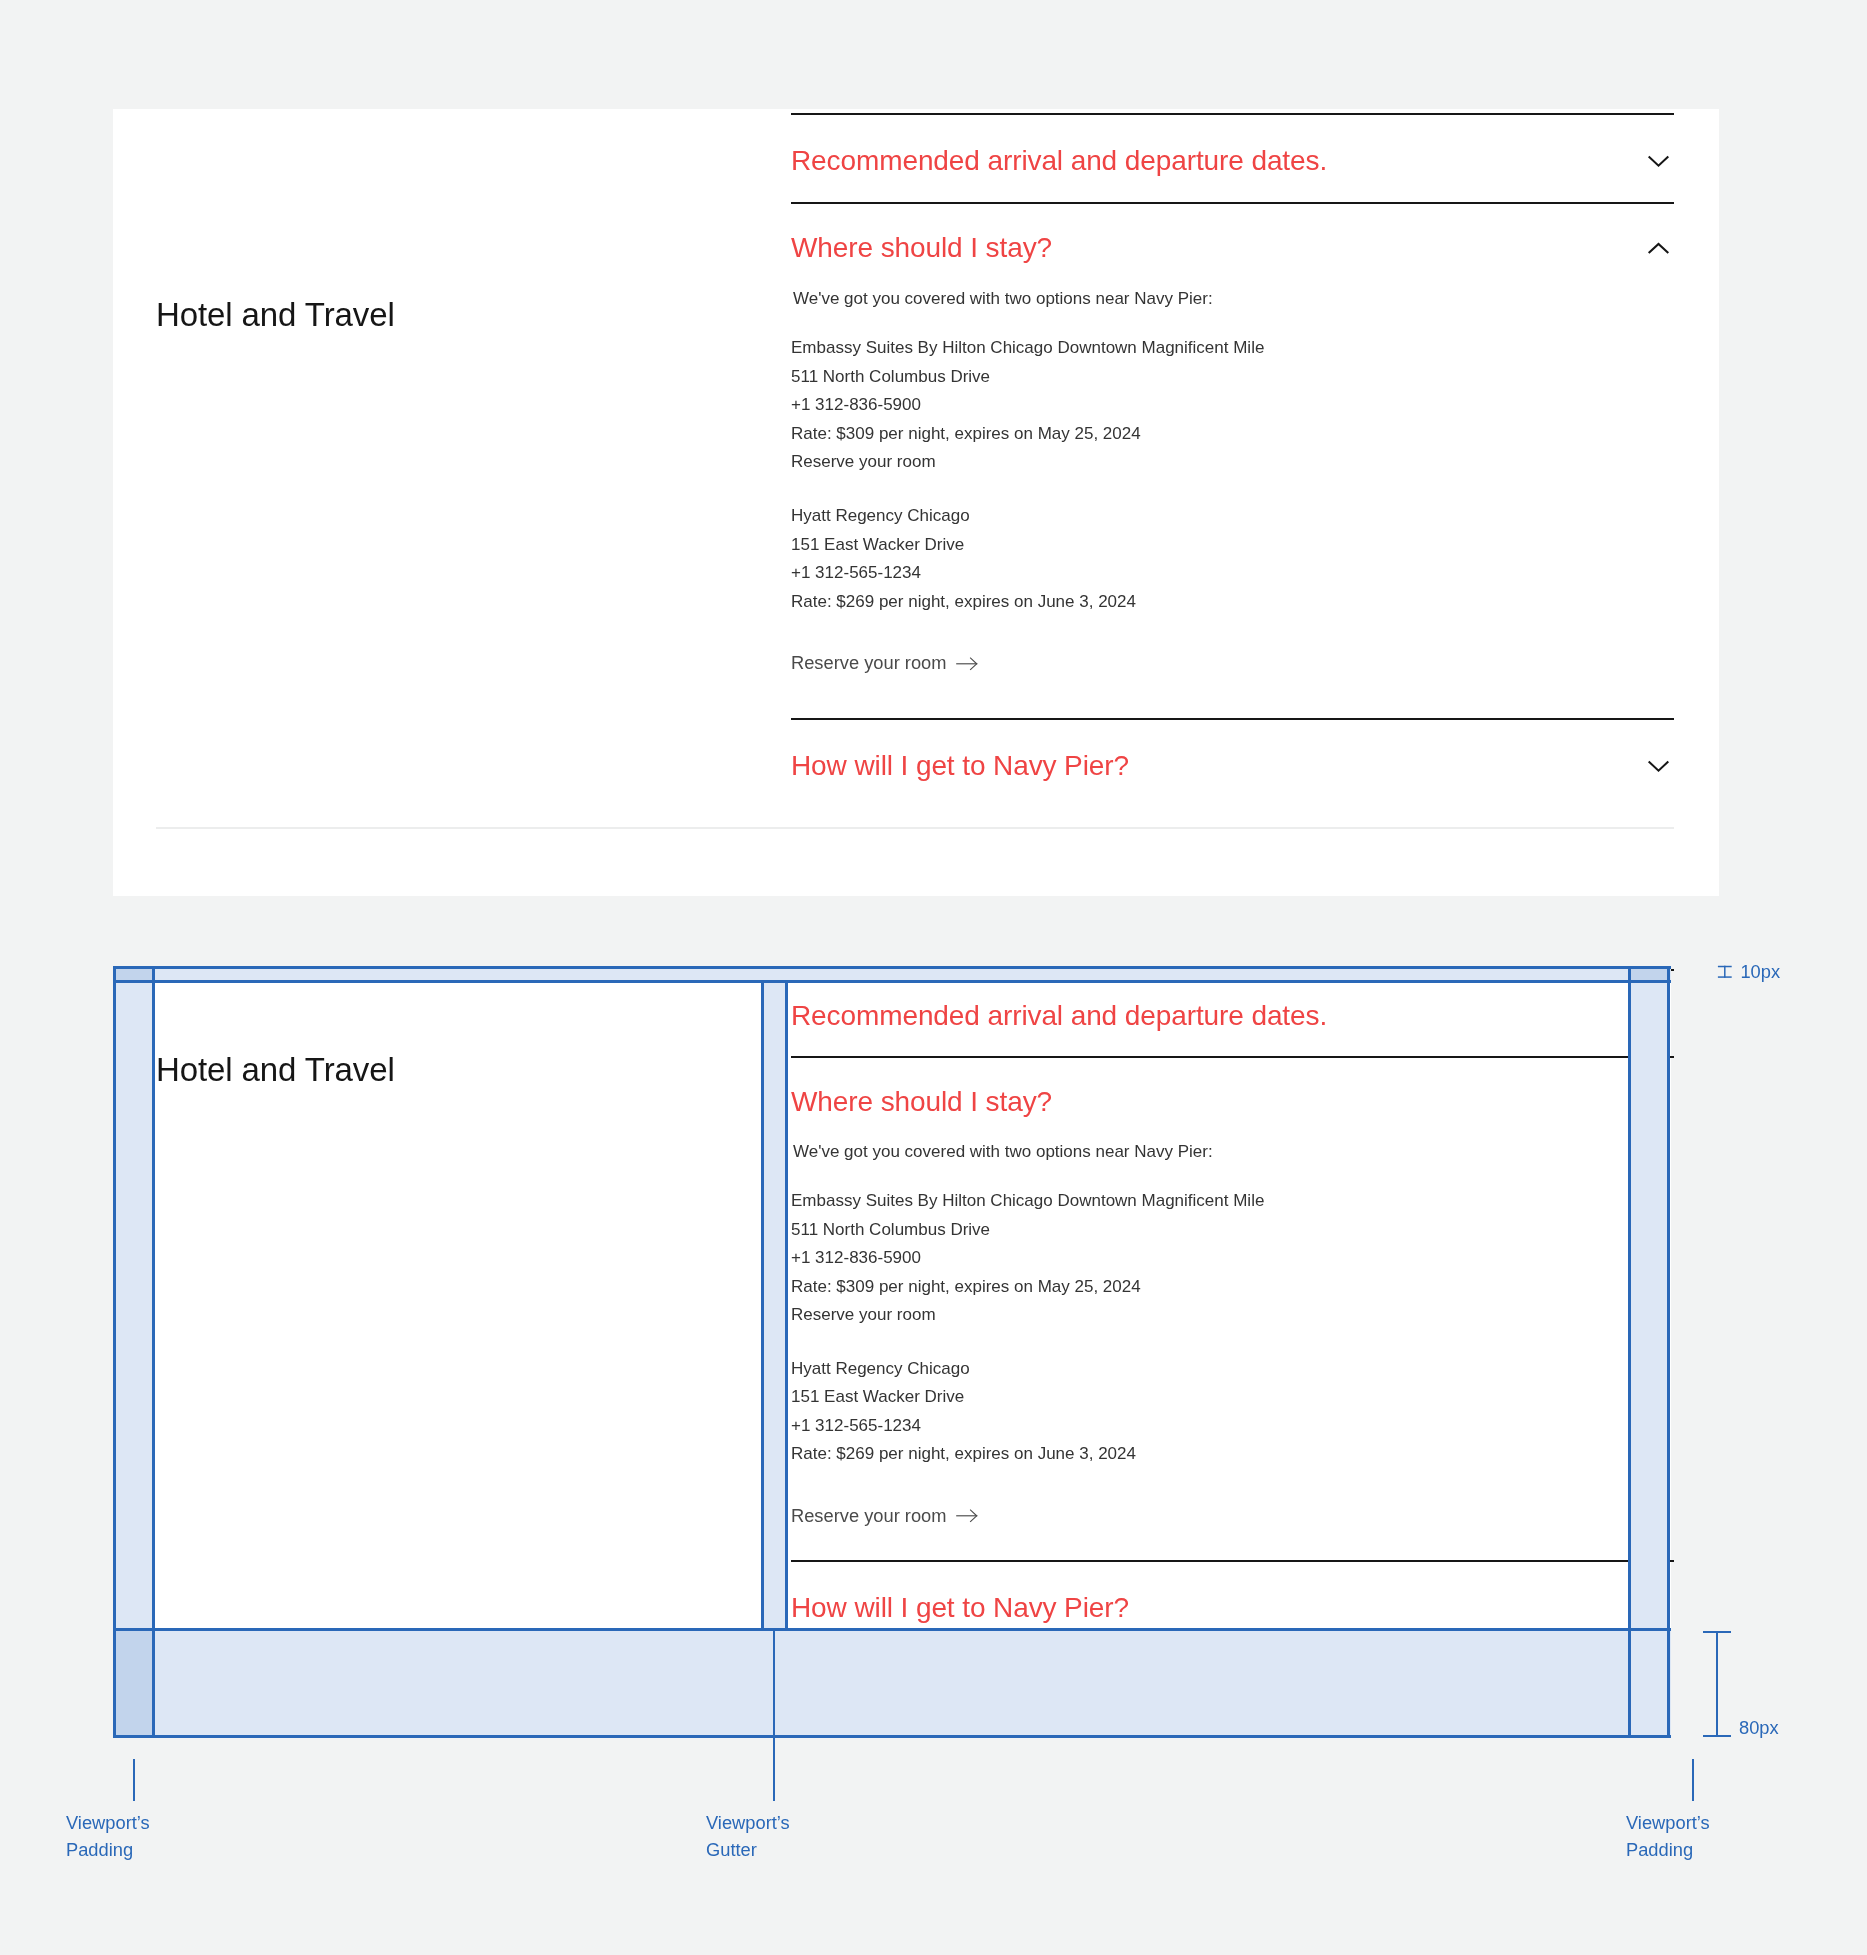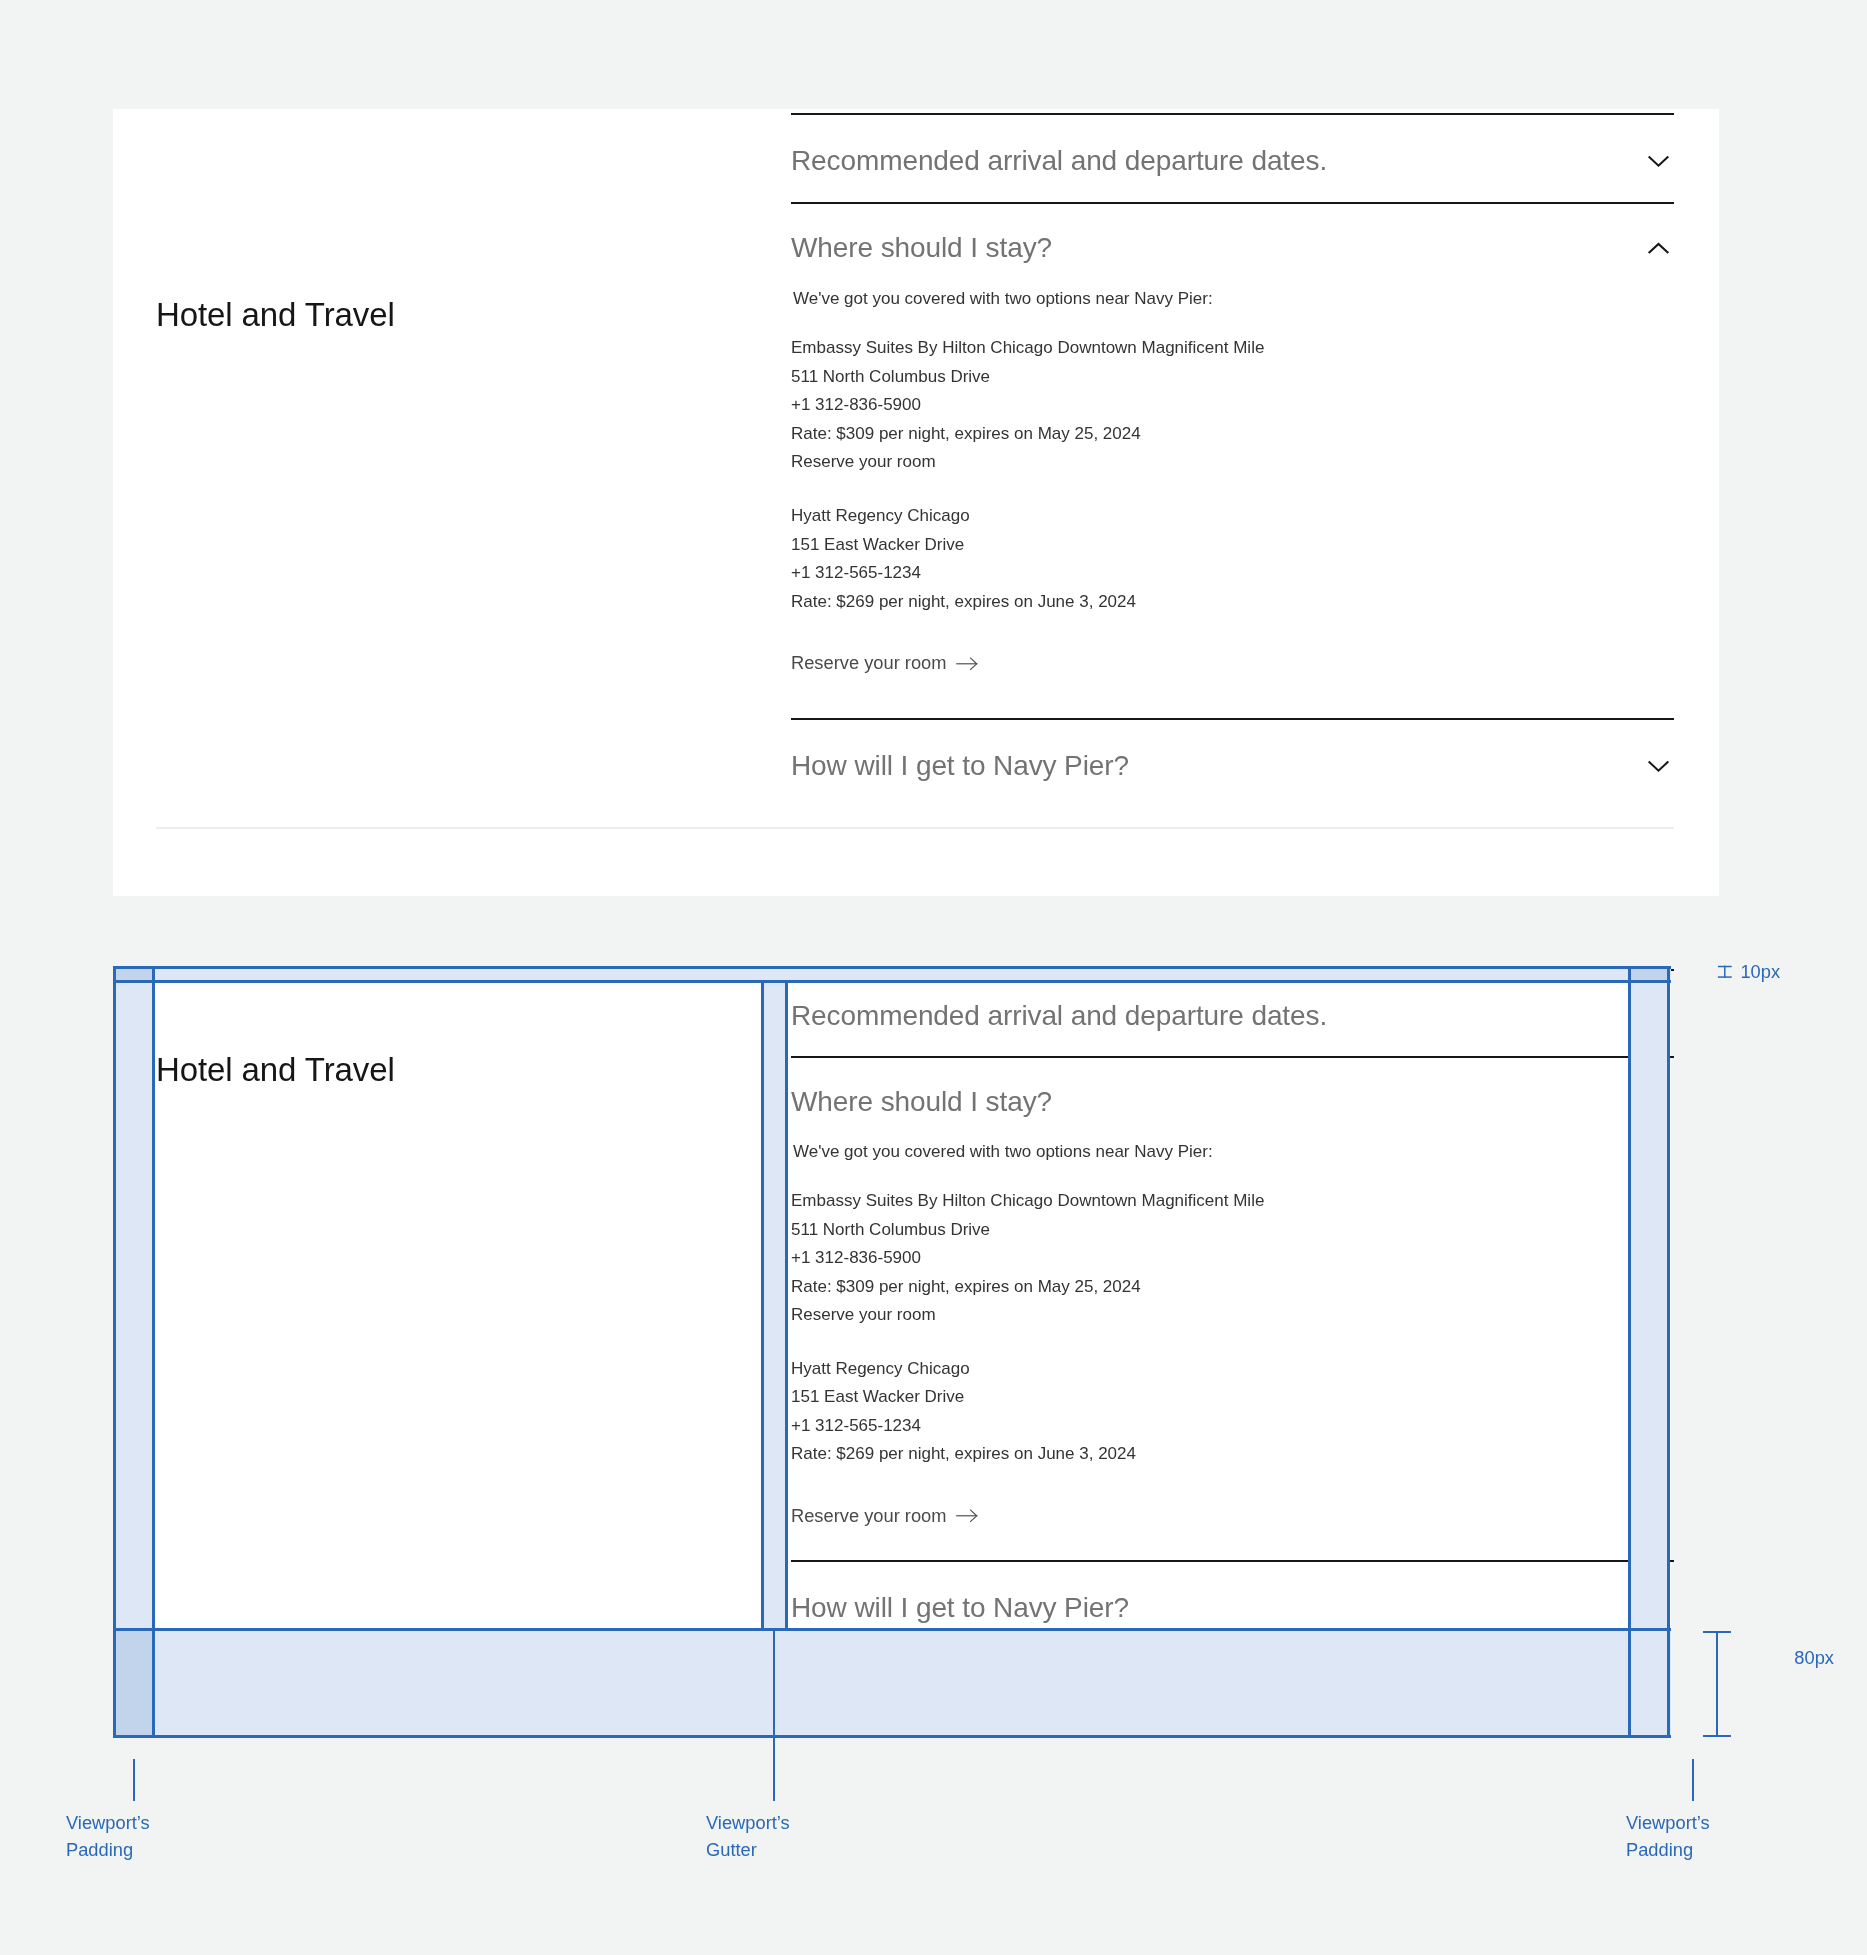--- a/index.html
+++ b/index.html
@@ -43,21 +43,21 @@
   }
   .acc-head {
     position: relative;
     display: flex;
     align-items: center;
     justify-content: space-between;
   }
   .acc-head-label {
     font-size: 28px;
     font-weight: 400;
-    color: #737373;
+    color: #ef4444;
     letter-spacing: -0.1px;
     white-space: nowrap;
   }
   .chev {
     width: 31px;
     height: 31px;
     flex: 0 0 auto;
     display: block;
   }
   .acc-body {
@@ -318,21 +318,21 @@
         <line x1="10" y1="4" x2="10" y2="16"></line>
         <line x1="3" y1="16" x2="17" y2="16"></line>
       </svg>
     </span>
     <span>10px</span>
   </div>
 
   <div class="grid-line" style="left:1716px; top:1631px; width:2px; height:106px;"></div>
   <div class="grid-line" style="left:1703px; top:1631px; width:28px; height:2px;"></div>
   <div class="grid-line" style="left:1703px; top:1735px; width:28px; height:2px;"></div>
-  <div class="annot-label" style="left:1739px; top:1645px; width:95px; text-align:right;">80px</div>
+  <div class="annot-label" style="left:1739px; top:1715px; width:95px; text-align:left;">80px</div>
 
   <div class="annot-label" style="left:66px; top:1810px; width:136px;">Viewport’s
 Padding</div>
   <div class="annot-label" style="left:706px; top:1810px; width:136px;">Viewport’s
 Gutter</div>
   <div class="annot-label" style="left:1626px; top:1810px; width:136px;">Viewport’s
 Padding</div>
 </div>
 
 

